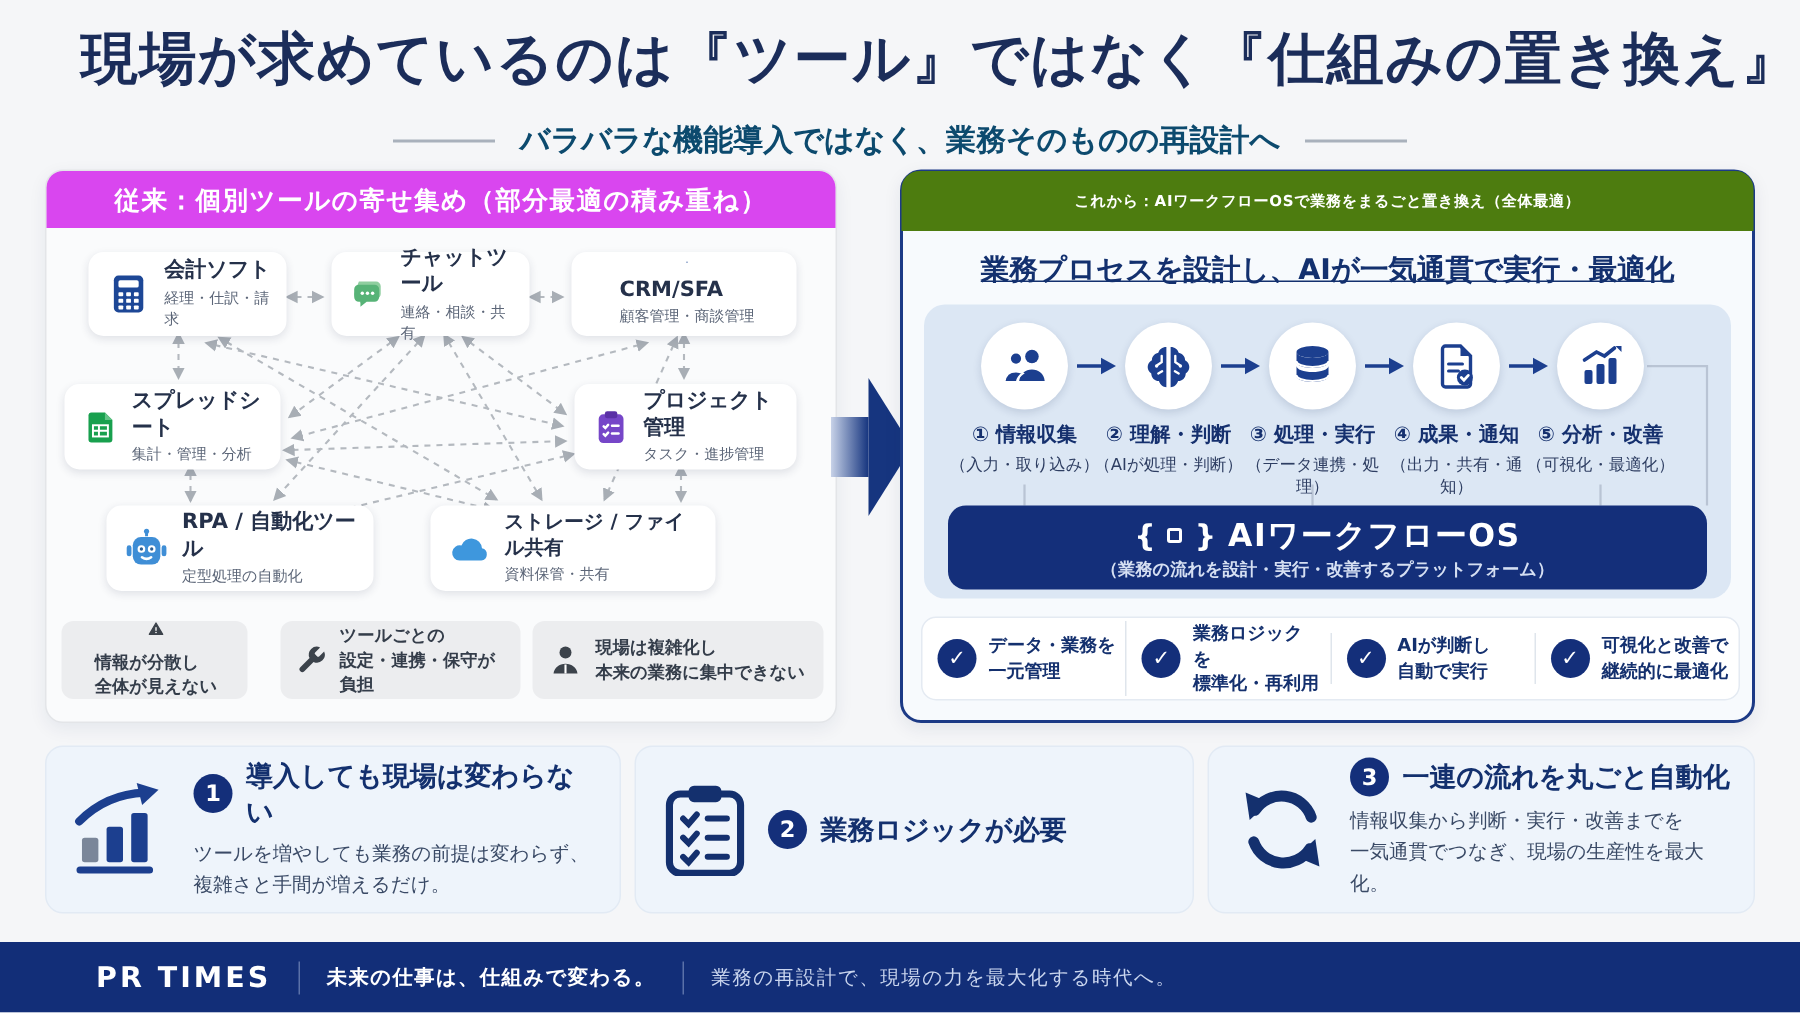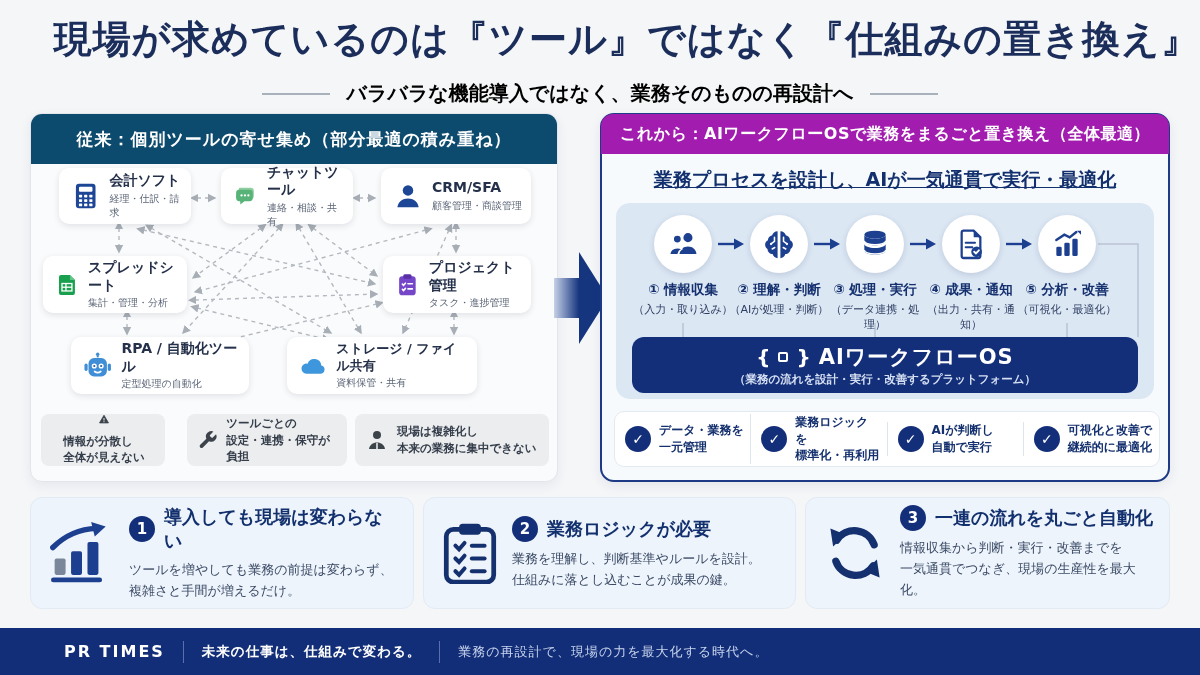--- a/index.html
+++ b/index.html
@@ -14,31 +14,31 @@
 
   
   .main-title {
     top:14px; left:0; width:1200px; text-align:right;
     font-size:38px; font-weight:800; color:#1b2d5a; letter-spacing:1px;
   }
   .subtitle-row {
     top:80px; left:0; width:1200px; display:flex; align-items:center; justify-content:center; gap:16px;
   }
   .subtitle-line { width:68px; height:2px; background:#a9b1bc; }
-  .subtitle-text { font-size:20px; font-weight:700; color:#000000;text-align:right; }
+  .subtitle-text { font-size:20px; font-weight:700; color:#0c4a6e;text-align:right; }
 
   
   .left-panel {
     left:30px; top:113px; width:528px; height:369px;
     background:#fafbfc; border:1px solid #e3e5e8; border-radius:12px;
     box-shadow:0 4px 12px rgba(20,40,80,.07);
   }
   .left-panel-header {
-    position:absolute; top:0; left:0; right:0; height:50px;
-    background:#0c4a6e; border-radius:11px 11px 0 0;
+    position:absolute; top:0; left:0; right:0; height:38px;
+    background:#d946ef; border-radius:11px 11px 0 0;
     display:flex; align-items:center; justify-content:center;
     color:#fff; font-size:17px; font-weight:700; letter-spacing:1px;
   }
   .tool-card {
     position:absolute; background:#fff; border-radius:10px;
     box-shadow:0 2px 6px rgba(30,40,70,.12);
     display:flex; align-items:center; gap:9px; padding:6px 8px 6px 12px;
   }
   .tool-name { font-size:14px; font-weight:700; color:#25314a; line-height:1.25; }
   .tool-desc { font-size:10px; color:#5c6678; margin-top:2px; }
@@ -54,23 +54,23 @@
   .big-arrow { left:554px; top:246px; }
 
   
   .right-panel {
     left:600px; top:113px; width:570px; height:369px;
     background:#f7fafd; border:2px solid #1c3a86; border-radius:14px;
     box-shadow:0 4px 12px rgba(20,40,80,.08);
   }
   .right-panel-header {
     position:absolute; top:-1px; left:-1px; right:-1px; height:40px;
-    background:#a21caf; border-radius:12px 12px 0 0;
+    background:#4d7c0f; border-radius:12px 12px 0 0;
     display:flex; align-items:center; justify-content:center;
-    color:#fff; font-size:16px; font-weight:700; letter-spacing:.5px;
+    color:#fff; font-size:10px; font-weight:700; letter-spacing:.5px;
   }
   .right-subtitle {
     position:absolute; top:52px; left:0; width:100%; text-align:center;
     font-size:19px; font-weight:800; color:#13306e;text-decoration:underline;
   }
   .steps-box {
     position:absolute; left:14px; top:88px; width:538px; height:196px;
     background:#dce7f4; border-radius:14px;
   }
   .step-circle {
@@ -118,21 +118,21 @@
     font-size:15px; font-weight:800; display:flex; align-items:center; justify-content:center;
   }
   .bc-title { font-size:18px; font-weight:800; color:#13306e; }
   .bc-desc { font-size:13px; color:#3a4a66; line-height:1.6; margin-top:7px; font-weight:500; }
 
   
   .footer {
     left:0; top:628px; width:1200px; height:47px; background:#122e78;
     display:flex; align-items:center; gap:18px; padding-left:64px;
   }
-  .footer-logo { color:#fff; font-size:16px; font-weight:800; letter-spacing:2px; }
+  .footer-logo { color:#fff; font-size:19px; font-weight:800; letter-spacing:2px; }
   .footer-div { width:1px; height:22px; background:#5a71a8; }
   .footer-tag1 { color:#fff; font-size:13.5px; font-weight:700; letter-spacing:1px; }
   .footer-tag2 { color:#c9d5ee; font-size:13px; letter-spacing:1px; }
 </style>
 </head>
 <body>
 
 <div class="abs main-title">現場が求めているのは『ツール』ではなく『仕組みの置き換え』</div>
 <div class="abs subtitle-row">
   <div class="subtitle-line"></div>
@@ -204,21 +204,21 @@
           <circle cx="11.5" cy="11.5" r="1.1"></circle>
           <circle cx="14.8" cy="11.5" r="1.1"></circle>
         </g>
     </svg>
     <div>
         <div class="tool-name">チャットツール</div>
       <div class="tool-desc">連絡・相談・共有</div>
       </div>
   </div>
 
-  <div class="tool-card" style="left:350px; top:54px; width:150px; height:56px;">
+  <div class="tool-card" style="left:350px; top:54px; width:150px; height:56px;flex-direction:column;">
     <svg width="30" height="30" viewBox="0 0 24 24">
       <circle cx="12" cy="7.5" r="4.2" fill="#1d4796"></circle>
       <path d="M3.5 21c.6-4.6 4.2-7 8.5-7s7.9 2.4 8.5 7z" fill="#1d4796"></path>
     </svg>
     <div>
         <div class="tool-name">CRM/SFA</div>
       <div class="tool-desc">顧客管理・商談管理</div>
       </div>
   </div>
 
@@ -496,22 +496,20 @@
         <path d="M7 27l2 2 3-3.5"></path>
           <line x1="16" y1="27" x2="23" y2="27"></line>
       </g>
     </svg>
   </div>
   <div>
     <div class="bc-head">
       <div class="bc-num">2</div>
       <div class="bc-title">業務ロジックが必要</div>
     </div>
-    <div class="bc-desc pre">業務を理解し、判断基準やルールを設計。
-仕組みに落とし込むことが成果の鍵。</div>
   </div>
 </div>
 
 <div class="abs bottom-card" style="left:805px; width:365px;">
   <div class="bc-icon">
     <svg width="62" height="62" viewBox="0 0 34 34">
       <path d="M27.5 12.5A11.5 11.5 0 0 0 7 10" stroke="#14306e" stroke-width="4" fill="none" stroke-linecap="round"></path>
       <polygon points="3.5,3.5 12,7 5,13.5" fill="#14306e"></polygon>
       <path d="M6.5 21.5A11.5 11.5 0 0 0 27 24" stroke="#14306e" stroke-width="4" fill="none" stroke-linecap="round"></path>
       <polygon points="30.5,30.5 22,27 29,20.5" fill="#14306e"></polygon>

